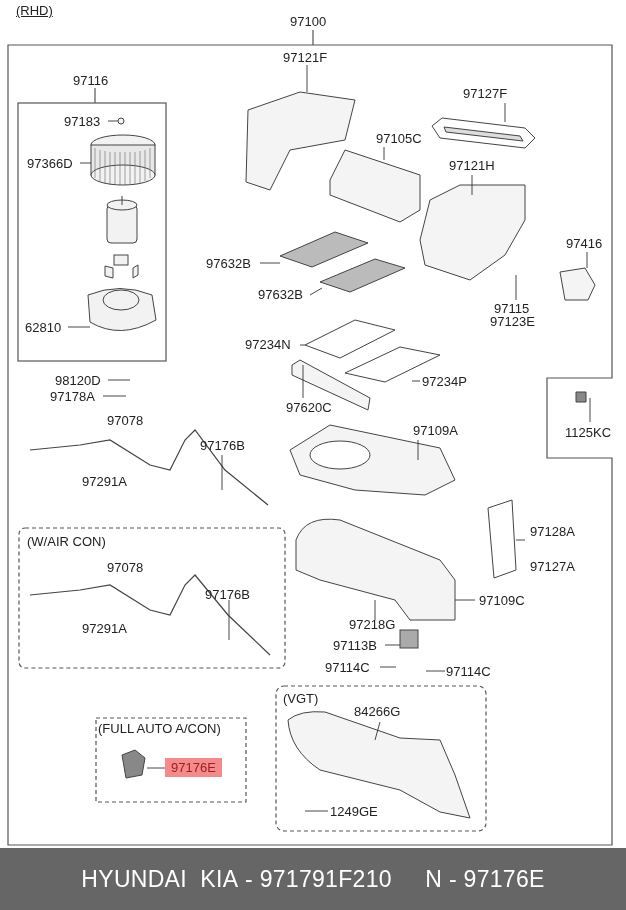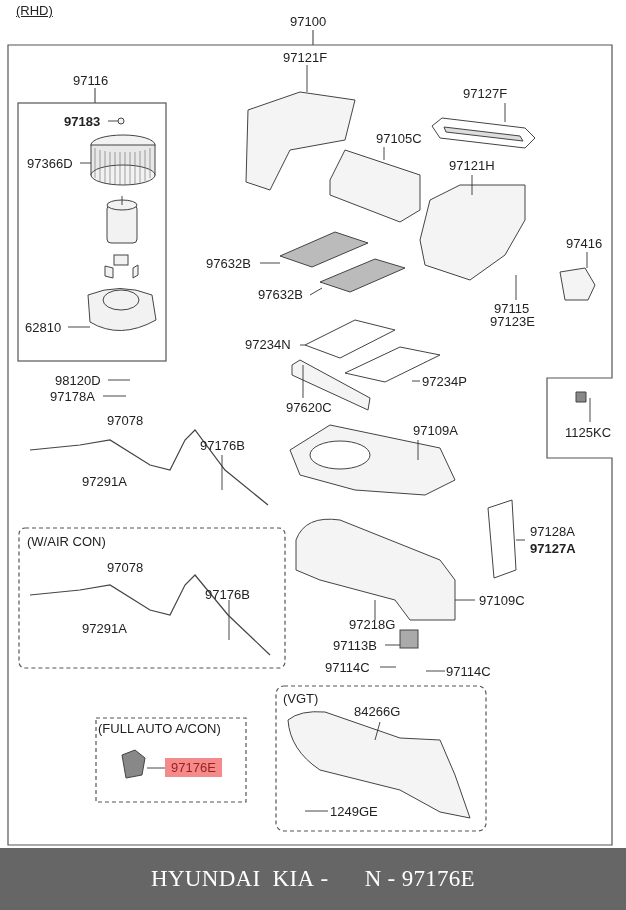--- a/index.html
+++ b/index.html
@@ -1,19 +1,19 @@
 <!DOCTYPE html>
 <html><head>
 <meta charset="utf-8">
 <style>
   html, body { margin:0; padding:0; background:#ffffff; }
   body { width:626px; height:910px; position:relative; overflow:hidden; font-family:"Liberation Sans", sans-serif; }
   .lbl { position:absolute; font-size:13px; color:#222; white-space:nowrap; line-height:15px; }
   svg.diagram { position:absolute; left:0; top:0; }
-  .footer { position:absolute; left:0; top:848px; width:626px; height:62px; background:#666666; color:#ffffff; display:flex; align-items:center; justify-content:center; font-size:23px; font-family:Liberation Serif, serif; letter-spacing:0.3px; }
+  .footer { position:absolute; left:0; top:848px; width:626px; height:62px; background:#666666; color:#ffffff; display:flex; align-items:center; justify-content:center; font-size:23px; font-family:Liberation Sans, sans-serif; letter-spacing:0.3px; }
   .footer span { white-space:pre; }
   .hl { background:#f58a8a; color:#9c2020; padding:2px 6px; }
 </style>
 </head>
 <body>
 
 <svg class="diagram" width="626" height="848" viewBox="0 0 626 848">
   <g fill="none" stroke="#555" stroke-width="1.2">
 
     <path d="M8 45 H612 V378 H547 V458 H612 V845 H8 Z"></path>
@@ -118,21 +118,21 @@
     <line x1="305" y1="811" x2="328" y2="811"></line>
     <line x1="222" y1="455" x2="222" y2="490"></line>
     <line x1="229" y1="600" x2="229" y2="640"></line>
   </g>
 </svg>
 
 <div class="lbl" style="left:16px;top:3px;text-decoration:underline;">(RHD)</div>
 <div class="lbl" style="left:290px;top:14px;">97100</div>
 
 <div class="lbl" style="left:73px;top:73px;">97116</div>
-<div class="lbl" style="left:64px;top:114px;font-weight:bold;">97183</div>
+<div class="lbl" style="left:64px;top:114px;">97183</div>
 <div class="lbl" style="left:27px;top:156px;">97366D</div>
 <div class="lbl" style="left:25px;top:320px;">62810</div>
 <div class="lbl" style="left:55px;top:373px;">98120D</div>
 <div class="lbl" style="left:50px;top:389px;">97178A</div>
 
 <div class="lbl" style="left:283px;top:50px;">97121F</div>
 <div class="lbl" style="left:463px;top:86px;">97127F</div>
 <div class="lbl" style="left:358px;top:131px;margin-left:18px;">97105C</div>
 <div class="lbl" style="left:449px;top:158px;">97121H</div>
 <div class="lbl" style="left:566px;top:236px;">97416</div>
@@ -145,21 +145,21 @@
 <div class="lbl" style="left:422px;top:374px;">97234P</div>
 <div class="lbl" style="left:286px;top:400px;">97620C</div>
 <div class="lbl" style="left:565px;top:425px;">1125KC</div>
 
 <div class="lbl" style="left:107px;top:413px;">97078</div>
 <div class="lbl" style="left:200px;top:438px;">97176B</div>
 <div class="lbl" style="left:82px;top:474px;">97291A</div>
 <div class="lbl" style="left:394px;top:423px;margin-left:19px;">97109A</div>
 
 <div class="lbl" style="left:530px;top:524px;">97128A</div>
-<div class="lbl" style="left:530px;top:541px;font-weight:bold;">97127A</div>
+<div class="lbl" style="left:530px;top:559px;">97127A</div>
 <div class="lbl" style="left:479px;top:593px;">97109C</div>
 
 <div class="lbl" style="left:27px;top:534px;">(W/AIR CON)</div>
 <div class="lbl" style="left:107px;top:560px;">97078</div>
 <div class="lbl" style="left:205px;top:587px;">97176B</div>
 <div class="lbl" style="left:82px;top:621px;">97291A</div>
 
 <div class="lbl" style="left:349px;top:617px;">97218G</div>
 <div class="lbl" style="left:333px;top:638px;">97113B</div>
 <div class="lbl" style="left:325px;top:660px;">97114C</div>
@@ -168,15 +168,16 @@
 <div class="lbl" style="left:98px;top:721px;">(FULL AUTO A/CON)</div>
 <div class="lbl hl" style="left:165px;top:758px;">97176E</div>
 
 <div class="lbl" style="left:283px;top:691px;">(VGT)</div>
 <div class="lbl" style="left:354px;top:704px;">84266G</div>
 <div class="lbl" style="left:330px;top:804px;">1249GE</div>
 
 <div class="footer">
   <span>HYUNDAI  KIA</span>
     <span> - </span>
+    <span>971791F210</span>
     <span>     N - </span>
     <span>97176E</span>
 </div>
 
 </body></html>

